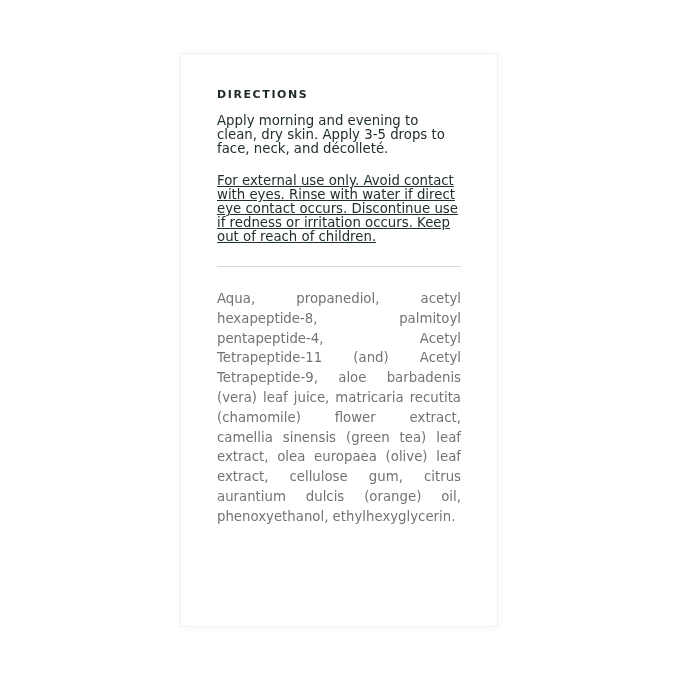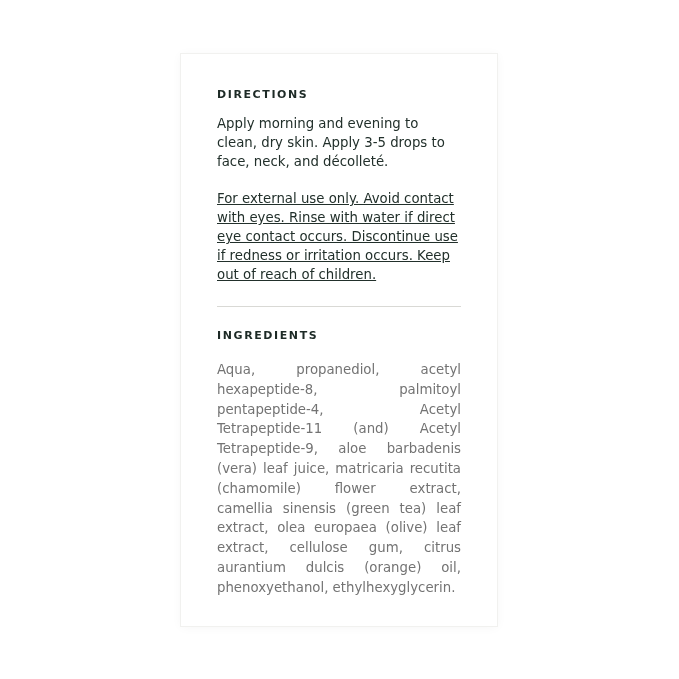--- a/index.html
+++ b/index.html
@@ -35,21 +35,21 @@
     font-size: 11px;
     font-weight: bold;
     letter-spacing: 1.6px;
     color: #1d2a26;
     text-transform: uppercase;
     margin: 0 0 13px 0;
     font-family: "DejaVu Sans", sans-serif;
   }
   .para {
     font-size: 13.3px;
-    line-height: 19px;
+    line-height: 14px;
     color: #22302b;
     margin: 0 0 18px 0;
     font-family: "DejaVu Sans", sans-serif;
   }
   .para:last-child {
     margin-bottom: 0;
     text-decoration: underline;
   }
   .divider {
     height: 1px;
@@ -82,19 +82,18 @@
 
       <div class="directions-block">
         <h2 class="section-title">DIRECTIONS</h2>
         <p class="para">Apply morning and evening to clean, dry skin. Apply 3-5 drops to face, neck, and décolleté.</p>
         <p class="para">For external use only. Avoid contact with eyes. Rinse with water if direct eye contact occurs. Discontinue use if redness or irritation occurs. Keep out of reach of children.</p>
       </div>
 
       <hr class="divider">
 
       <div>
-        <h2 class="section-title ingredients-title">INGREDIENTS</h2>
         <p class="ingredients-body">Aqua, propanediol, acetyl hexapeptide-8, palmitoyl pentapeptide-4, Acetyl Tetrapeptide-11 (and) Acetyl Tetrapeptide-9, aloe barbadenis (vera) leaf juice, matricaria recutita (chamomile) flower extract, camellia sinensis (green tea) leaf extract, olea europaea (olive) leaf extract, cellulose gum, citrus aurantium dulcis (orange) oil, phenoxyethanol, ethylhexyglycerin.</p>
       </div>
 
     </div>
   </div>
 </div>
 
 </body></html>

